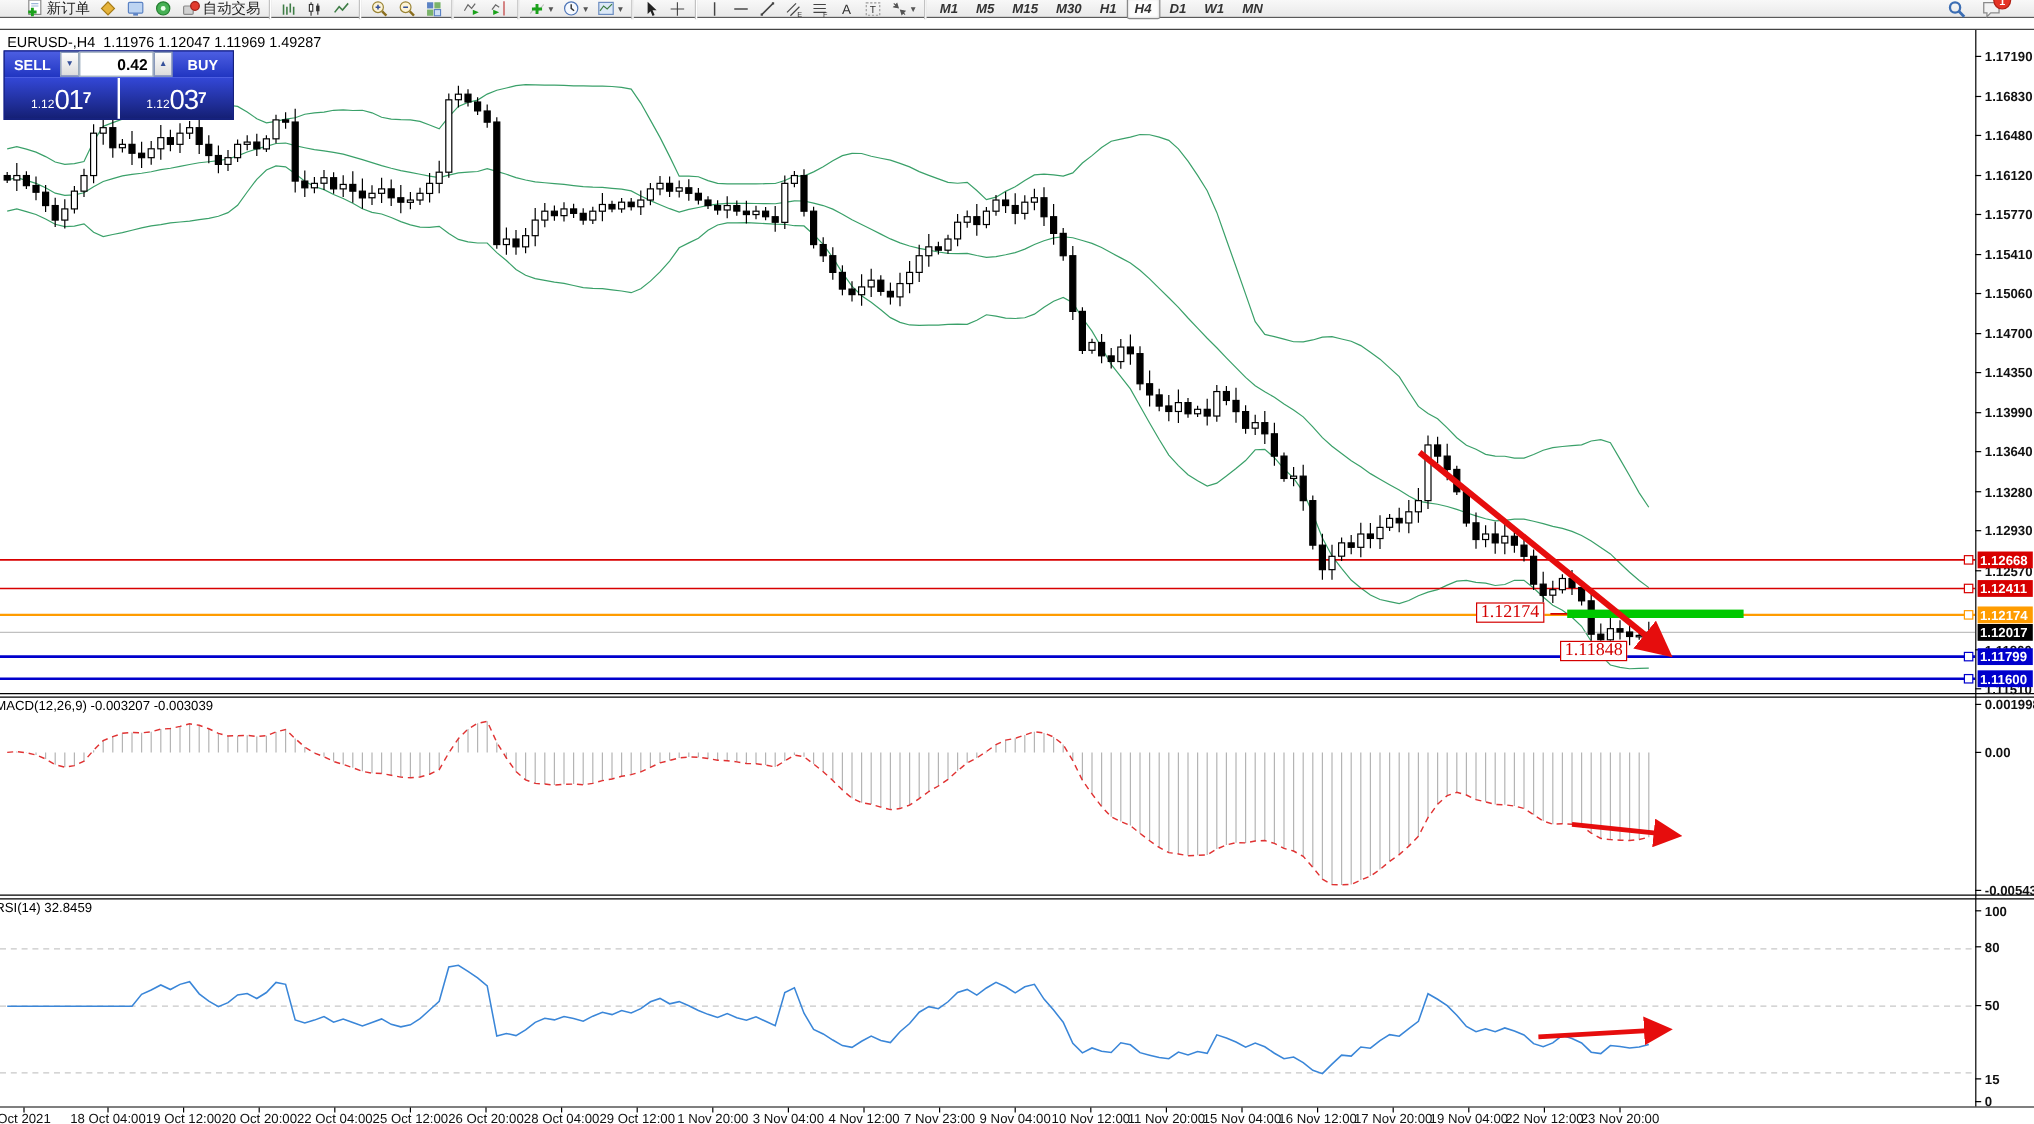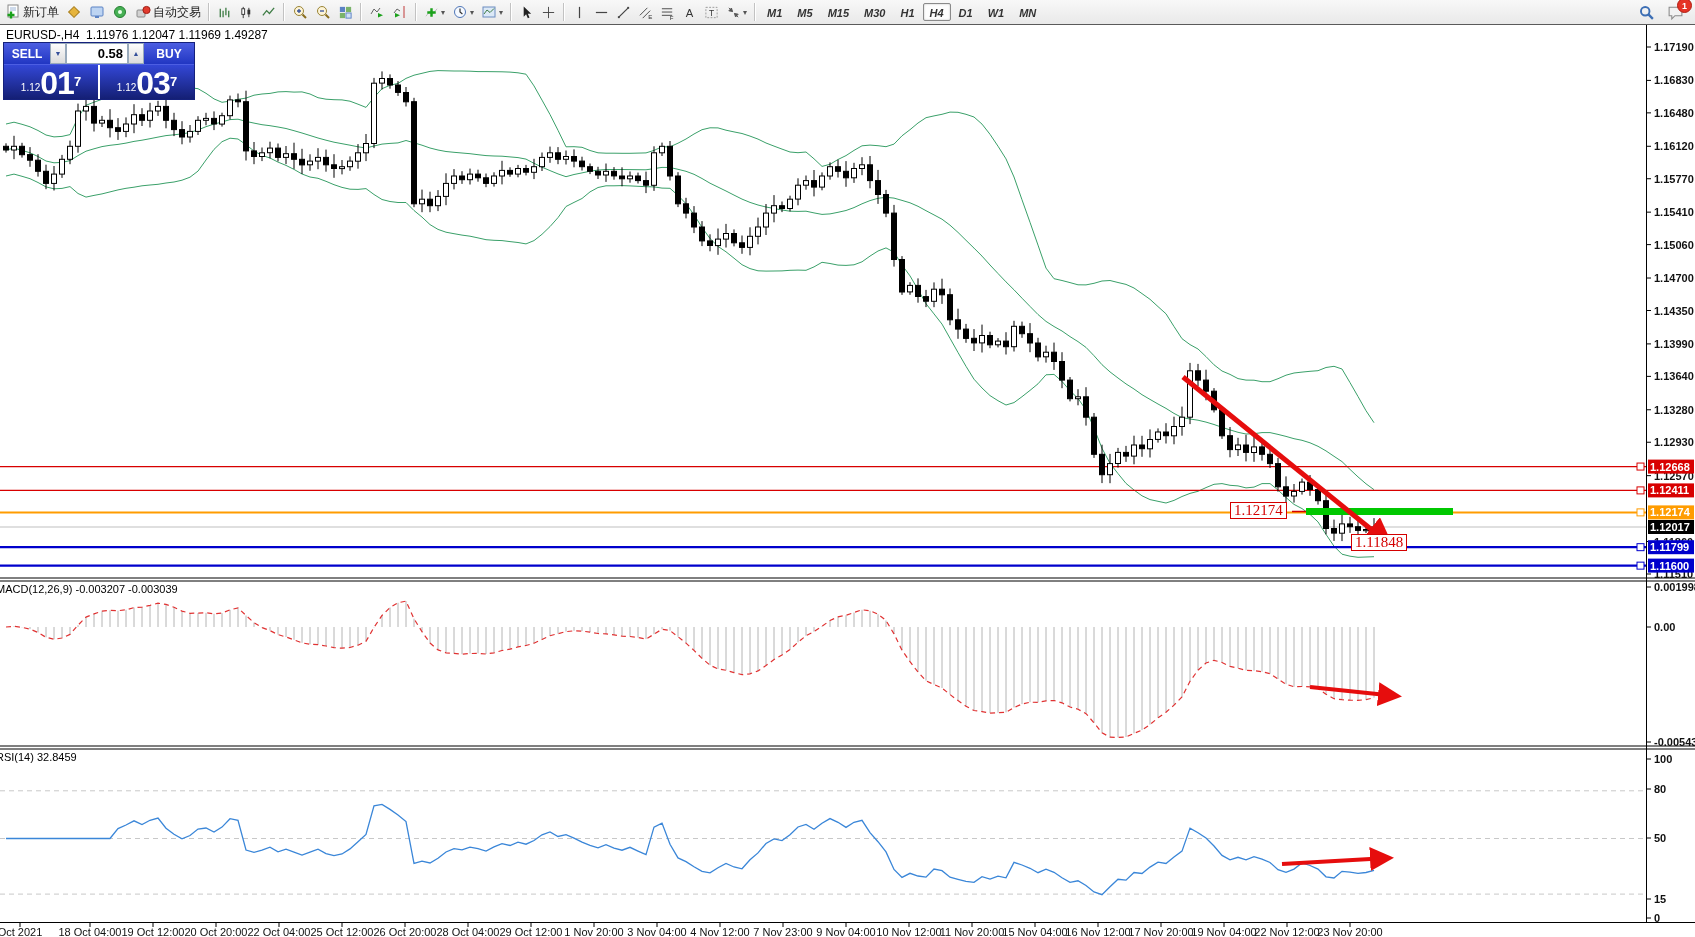--- a/index.html
+++ b/index.html
@@ -1,21 +1,21 @@
 <!DOCTYPE html>
 <html><head>
 <meta charset="utf-8">
 <style>
   html,body{margin:0;padding:0;background:#fff;width:1695px;height:937px;overflow:hidden;
     font-family:"Liberation Sans",sans-serif;}
   #app{position:relative;width:1695px;height:937px;background:#fff;}
   
-  #toolbar{position:absolute;left:0;top:0;width:1695px;height:25px;
+  #toolbar{position:absolute;left:0;top:0;width:1695px;height:15px;
     background:linear-gradient(#f8f8f8,#e9e9e9);border-bottom:1px solid #5a5a5a;
-    display:flex;align-items:center;padding:0 2px;box-sizing:border-box;gap:1px;z-index:30;}
+    display:flex;align-items:center;padding:0 18px;box-sizing:border-box;gap:1px;z-index:30;}
   .tb-btn{height:20px;min-width:20px;display:flex;align-items:center;justify-content:center;
     border:1px solid transparent;border-radius:2px;padding:0 2px;box-sizing:border-box;gap:2px;}
   .tb-label{font-size:12px;color:#222;white-space:nowrap;}
   .tb-sep{width:1px;height:18px;background:#c2c2c2;border-right:1px solid #fff;margin:0 3px;}
   .tb-caret{font-size:8px;color:#555;}
   .tf-btn{font-size:11px;font-weight:700;color:#333;padding:2px 6px;border:1px solid transparent;
     border-radius:2px;height:18px;line-height:14px;box-sizing:border-box;font-style:italic;}
   .tf-btn.active{background:#fdfdfd;border:1px solid #8a8a8a;box-shadow:inset 0 0 2px #bbb;}
   #tb-right{margin-left:auto;display:flex;align-items:center;gap:6px;padding-right:6px;}
   #chat-wrap{position:relative;}
@@ -33,21 +33,21 @@
   #oc-buy-btn{flex:1;}
   .oc-spin{width:16px;background:linear-gradient(#fdfdfd,#dcdcdc);border:1px solid #9ab;
     display:flex;align-items:center;justify-content:center;font-size:7px;color:#35509a;box-sizing:border-box;}
   #oc-volume{width:62px;background:#fff;border:1px solid #9ab;font-size:13px;font-weight:700;color:#000;
     display:flex;align-items:center;justify-content:flex-end;padding-right:4px;box-sizing:border-box;}
   #oc-row2{display:flex;height:34px;border-top:1px solid #4c5ee2;}
   .oc-price{flex:1;background:linear-gradient(#3347d6,#141f74);color:#fff;display:flex;
     align-items:flex-end;justify-content:center;padding-bottom:2px;}
   .oc-price:first-child{border-right:2px solid #fff;}
   .oc-small{font-size:10px;font-weight:400;line-height:18px;}
-  .oc-big{font-size:32px;font-weight:700;line-height:28px;letter-spacing:-1px;}
+  .oc-big{font-size:23px;font-weight:400;line-height:28px;letter-spacing:-1px;}
   .oc-sup{font-size:13px;font-weight:700;line-height:34px;align-self:flex-start;}
   .ind-label{position:absolute;font-size:11px;color:#000;z-index:10;white-space:pre;}
   #macd-label{left:-4px;top:583px;}
   #rsi-label{left:-4px;top:751px;}
   .callout{position:absolute;border:1px solid #d40000;background:#fff;color:#d40000;
     font-family:"Liberation Serif",serif;font-size:15px;line-height:15px;padding:0 3px;z-index:15;}
   svg text{font-family:"Liberation Sans",sans-serif;}
 </style>
 </head>
 <body>
@@ -252,21 +252,21 @@
       </div>
     </div>
   </div>
 
   <div id="chart-title"><span>EURUSD-,H4</span>&nbsp;&nbsp;<span>1.11976 1.12047 1.11969 1.49287</span></div>
 
   <div id="oneclick">
     <div id="oc-row1">
       <div id="oc-sell-btn" class="oc-btn">SELL</div>
       <div class="oc-spin">▼</div>
-      <div id="oc-volume">0.58</div>
+      <div id="oc-volume">0.42</div>
       <div class="oc-spin">▲</div>
       <div id="oc-buy-btn" class="oc-btn">BUY</div>
     </div>
     <div id="oc-row2">
       <div class="oc-price">
         <span class="oc-small">1.12</span>
           <span class="oc-big">01</span>
           <span class="oc-sup">7</span>
       </div>
       <div class="oc-price">
@@ -963,15 +963,15 @@
         <text x="1224" y="936" font-size="11" fill="#111" text-anchor="middle">19 Nov 04:00</text>
         <line x1="1287" y1="923" x2="1287" y2="927" stroke="#000"></line>
         <text x="1287" y="936" font-size="11" fill="#111" text-anchor="middle">22 Nov 12:00</text>
         <line x1="1350" y1="923" x2="1350" y2="927" stroke="#000"></line>
         <text x="1350" y="936" font-size="11" fill="#111" text-anchor="middle">23 Nov 20:00</text>
       </g>
     </svg>
 
   <div id="callouts">
       <div class="callout" style="left: 1230px; top: 502px;">1.12174</div>
-      <div class="callout" style="left: 1351px; top: 534px;">1.11848</div>
+      <div class="callout" style="left: 1300px; top: 534px;">1.11848</div>
     </div>
 </div>
 
 </body></html>

